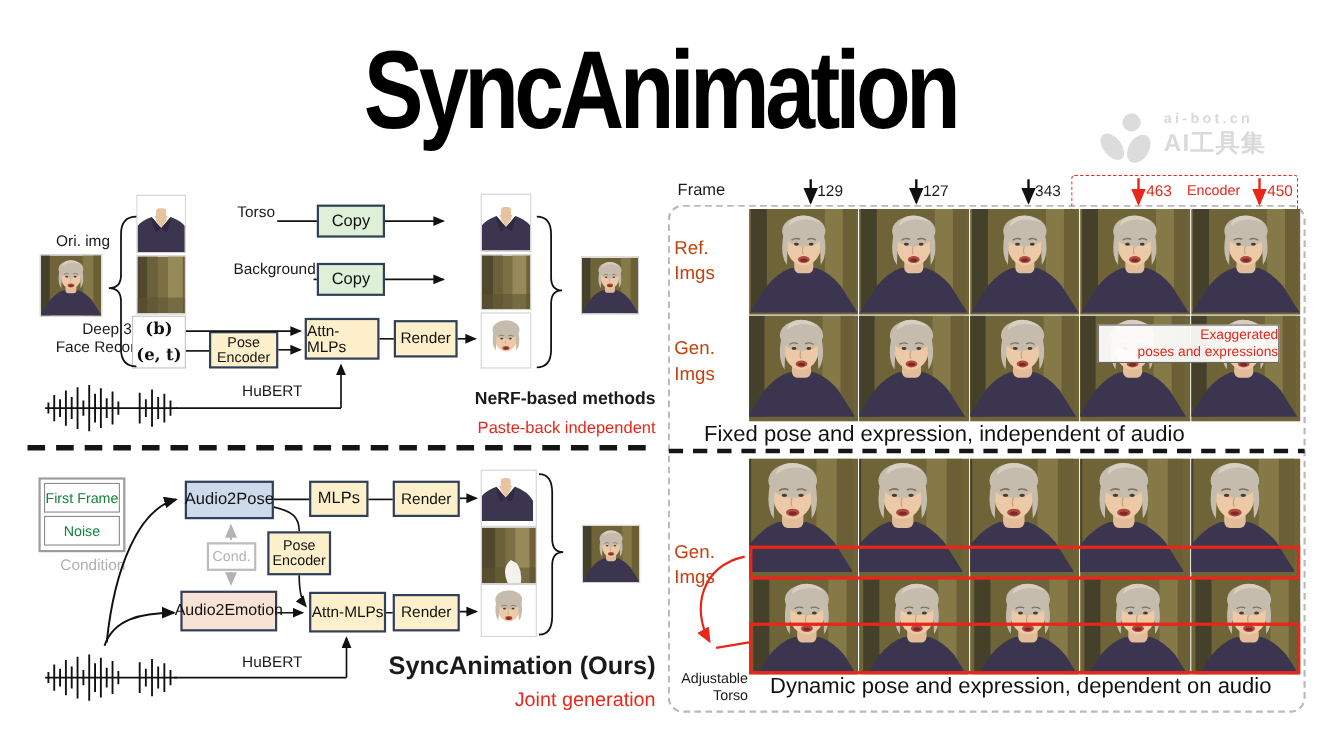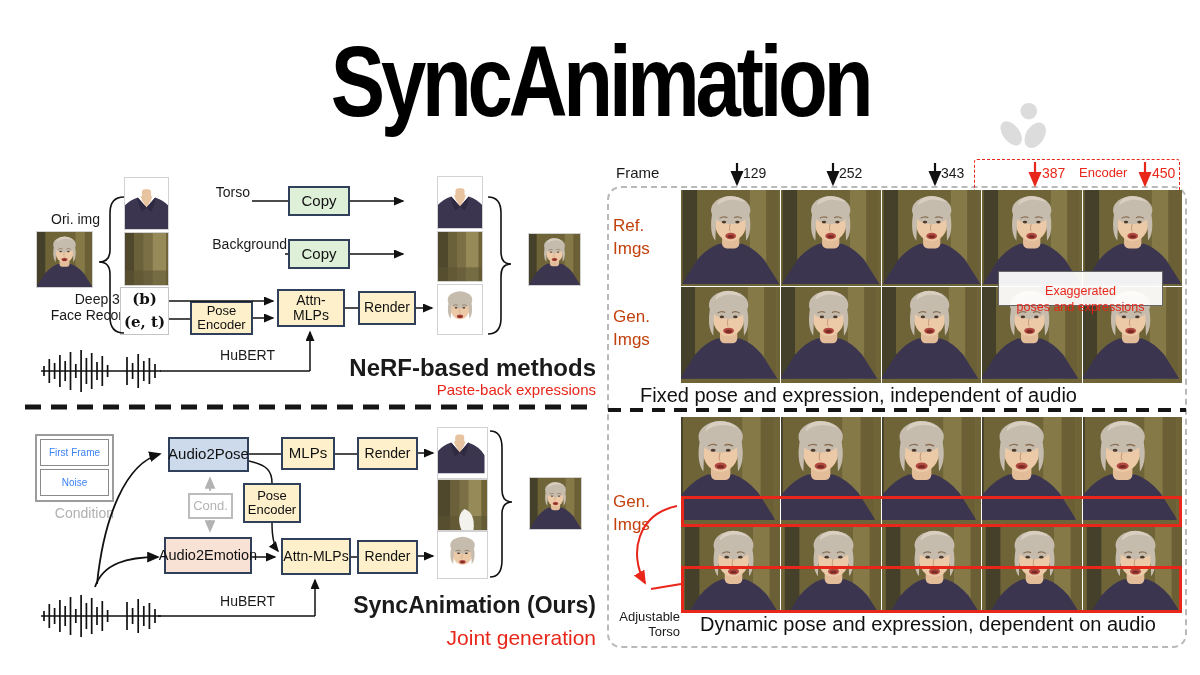--- a/index.html
+++ b/index.html
@@ -8,21 +8,21 @@
   #canvas { position:relative; width:1200px; height:675px; background:#fff; overflow:hidden; }
 
   .abs { position:absolute; }
   .lbl { position:absolute; font-size:14px; color:#1a1a1a; line-height:1.15; }
   .ctr { text-align:right; }
   .rgt { text-align:right; }
 
   
   .bx { position:absolute; border:2px solid #31405a; background:#fdf0cb; color:#111;
         display:flex; flex-direction:column; align-items:center; justify-content:center;
-        font-size:14px; text-align:center; line-height:1.08; }
+        font-size:14px; text-align:left; line-height:1.08; }
   .bx.green { background:#def0d8; }
   .bx.blue  { background:#ccdaec; }
   .bx.pink  { background:#f8e2d6; }
   .bx.plain { background:#fff; border:1px solid #c4c4c4; }
   .bx.graybx{ background:#fff; border:2px solid #bcbcbc; color:#b3b3b3; }
 
   .serifmath { font-family:"DejaVu Serif", serif; font-weight:bold; font-size:15px; }
 
   
   .crop { position:absolute; background:#fff; border:1px solid #d2d2d2; overflow:hidden; }
@@ -45,26 +45,26 @@
            transform:scaleX(.84) scaleY(1.04); white-space:nowrap; }
 
   #watermark-text { position:absolute; left:1058px; top:100px; color:#dadada; }
   #watermark-text .l1 { font-size:13px; font-weight:bold; letter-spacing:3px; }
   #watermark-text .l2 { font-size:22px; font-weight:bold; letter-spacing:1px; }
 
   .caption { position:absolute; font-size:20px; color:#111; text-align:left; white-space:nowrap; }
   .rowlbl { position:absolute; font-size:17px; color:#c2410c; line-height:23px; }
 
   .note { position:absolute; background:rgba(255,255,255,.93); border:1px solid #666;
-          color:#e8261a; font-size:12.5px; line-height:15.5px; text-align:center; padding-top:12px; }
+          color:#e8261a; font-size:12.5px; line-height:15.5px; text-align:right; padding-top:1px;margin-top:24px; }
 
   
   #cond-container { position:absolute; border:2px solid #9c9c9c; background:#fff; padding:3px; }
   #cond-container .cbx { border:1.5px solid #8a8a8a; background:#fff; height:27px; margin-bottom:3px;
-          display:flex; align-items:center; justify-content:center; font-size:10px; color:#3b82f6; }
+          display:flex; align-items:center; justify-content:center; font-size:13px; color:#15803d; }
   #cond-container .cbx:last-child { margin-bottom:0; }
 
   #overlay { position:absolute; left:0; top:0; width:1200px; height:675px; pointer-events:none; z-index:5; }
   .wave { position:absolute; }
 </style>
 </head>
 <body>
 
 <div id="canvas">
 
@@ -135,20 +135,24 @@
         <ellipse cx="40" cy="36" rx="10" ry="15" fill="#dcdcdc" transform="rotate(32 40 36)"></ellipse>
       </symbol>
     </defs>
   </svg>
 
   <div id="title">SyncAnimation</div>
 
   <svg class="abs" style="left:998px;top:102px;width:56px;height:48px">
       <use href="#wmicon"></use>
     </svg>
+  <div id="watermark-text">
+    <div class="l1">ai-bot.cn</div>
+    <div class="l2">AI工具集</div>
+  </div>
 
   <div class="lbl ctr" style="left:30px;top:211px;width:70px">Ori. img</div>
   <div class="crop" style="left:36px;top:231px;width:57px;height:57px">
     <svg viewBox="0 0 100 100" preserveAspectRatio="xMidYMid slice">
         <use href="#portrait"></use>
       </svg>
   </div>
   <div class="lbl ctr" style="left:10px;top:291px;width:120px">
     <div>Deep 3D</div>
     <div>Face Recon.</div>
@@ -200,22 +204,22 @@
     <svg viewBox="0 0 100 100" preserveAspectRatio="xMidYMid slice">
         <use href="#portrait"></use>
       </svg>
   </div>
 
   <svg class="wave" viewBox="0 0 120 50" style="left:40px;top:346px;width:122px;height:50px">
       <path d="M0,25 H120 M3,20 V30 M8.3,13 V37 M13.6,17 V33 M18.9,9 V41 M24.2,15 V35 M29.5,6 V44 M34.8,18 V32 M40.1,4 V46 M45.4,12 V38 M50.699999999999996,7 V43 M56,16 V34 M61.3,10 V40 M66.6,19 V31 M86,11 V39 M91.6,17 V33 M97.2,8 V42 M102.8,15 V35 M108.4,12 V38 M114,18 V32 " stroke="#111" stroke-width="1.7" fill="none"></path>
     </svg>
   <div class="lbl ctr" style="left:205px;top:347px;width:70px">HuBERT</div>
 
-  <div class="lbl ctr bold" style="left:346px;top:354px;width:250px;font-size:24px">NeRF-based methods</div>
-  <div class="lbl rgt red" style="left:420px;top:381px;width:176px;font-size:15px">Paste-back expressions</div>
+  <div class="lbl ctr bold" style="left:346px;top:354px;width:250px;font-size:16px">NeRF-based methods</div>
+  <div class="lbl rgt red" style="left:420px;top:381px;width:176px;font-size:15px">Paste-back independent</div>
 
   <div id="cond-container" style="left:35px;top:434px;width:79px;height:68px">
     <div class="cbx">First Frame</div>
     <div class="cbx">Noise</div>
   </div>
   <div class="lbl ctr gray" style="left:35px;top:505px;width:79px">Condition</div>
 
   <div class="bx blue" style="left:168px;top:437px;width:81px;height:35px;font-size:15px">Audio2Pose</div>
   <div class="bx graybx" style="left:188px;top:493px;width:45px;height:26px;font-size:13px">Cond.</div>
   <div class="bx" style="left:243px;top:483px;width:58px;height:40px;font-size:13px">
@@ -248,29 +252,29 @@
         <use href="#portrait"></use>
       </svg>
   </div>
 
   <svg class="wave" viewBox="0 0 120 50" style="left:40px;top:591px;width:122px;height:50px">
       <path d="M0,25 H120 M3,20 V30 M8.3,13 V37 M13.6,17 V33 M18.9,9 V41 M24.2,15 V35 M29.5,6 V44 M34.8,18 V32 M40.1,4 V46 M45.4,12 V38 M50.699999999999996,7 V43 M56,16 V34 M61.3,10 V40 M66.6,19 V31 M86,11 V39 M91.6,17 V33 M97.2,8 V42 M102.8,15 V35 M108.4,12 V38 M114,18 V32 " stroke="#111" stroke-width="1.7" fill="none"></path>
     </svg>
   <div class="lbl ctr" style="left:205px;top:593px;width:70px">HuBERT</div>
 
   <div class="lbl ctr bold" style="left:346px;top:592px;width:250px;font-size:23px">SyncAnimation (Ours)</div>
-  <div class="lbl rgt red" style="left:430px;top:626px;width:166px;font-size:21px">Joint generation</div>
+  <div class="lbl rgt red" style="left:430px;top:626px;width:166px;font-size:18px">Joint generation</div>
 
   <div class="panel" style="left:607px;top:186px;width:580px;height:462px"></div>
 
   <div class="lbl" style="left:616px;top:164px;width:52px;font-size:15px">Frame</div>
   <div class="lbl" style="left:743px;top:165px;width:36px">129</div>
-  <div class="lbl" style="left:839px;top:165px;width:36px">252</div>
+  <div class="lbl" style="left:839px;top:165px;width:36px">127</div>
   <div class="lbl" style="left:941px;top:165px;width:36px">343</div>
-  <div class="lbl red" style="left:1042px;top:165px;width:34px">387</div>
+  <div class="lbl red" style="left:1042px;top:165px;width:34px">463</div>
   <div class="lbl red" style="left:1079px;top:166px;width:54px;font-size:13px">Encoder</div>
   <div class="lbl red" style="left:1152px;top:165px;width:34px">450</div>
   <div class="reddash" style="left:974px;top:159px;width:206px;height:34px"></div>
 
   <div class="grid" style="left:681px;top:190px;width:501px;height:193px;grid-template-rows:96px 96px">
     <div class="cell">
         <svg viewBox="0 2 100 96" preserveAspectRatio="xMidYMid slice">
           <use href="#portrait"></use>
         </svg>
       </div>

